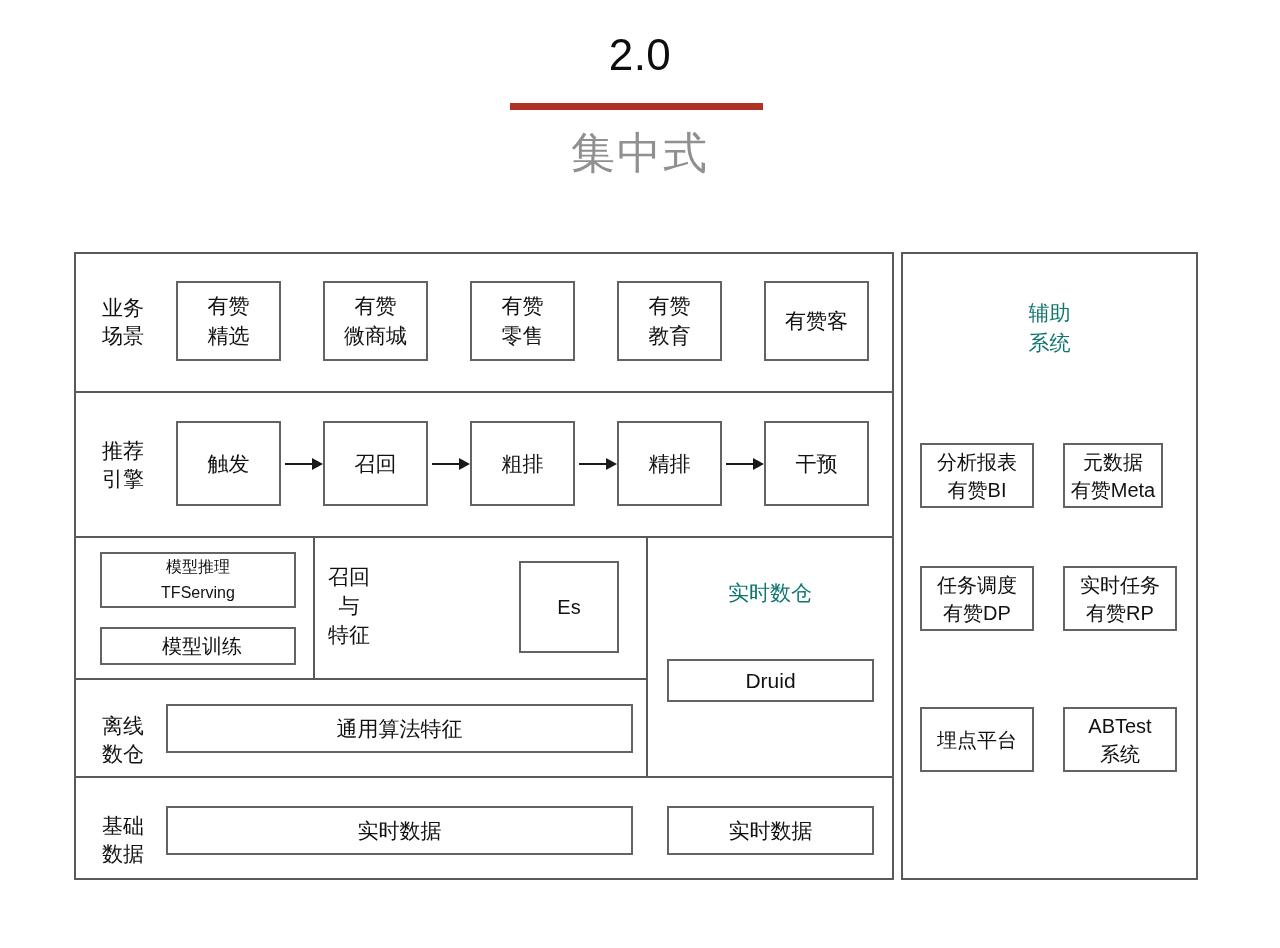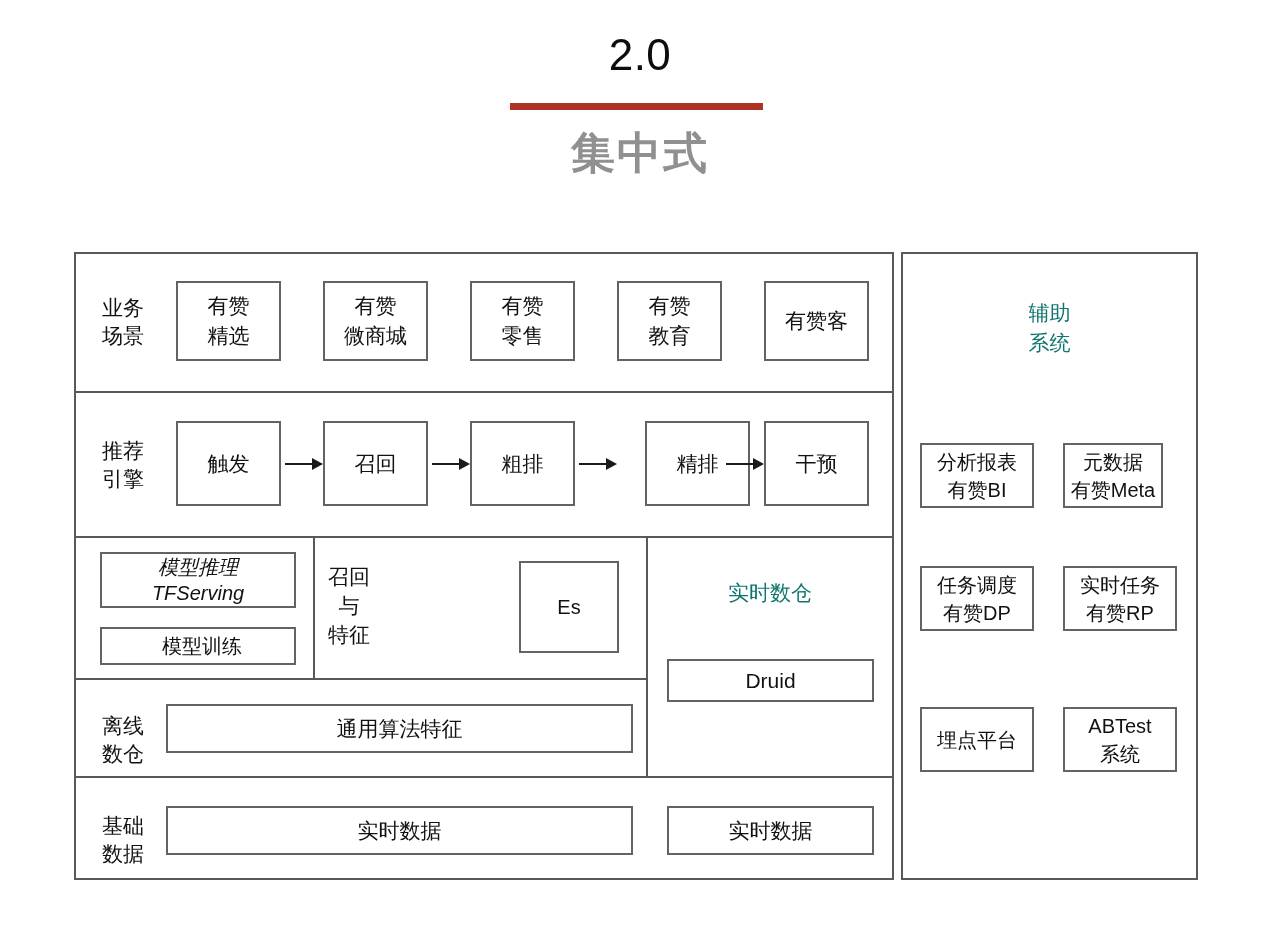--- a/index.html
+++ b/index.html
@@ -45,21 +45,21 @@
     background: #b03224;
   }
   #slide-subtitle {
     position: absolute;
     left: 0;
     top: 123px;
     width: 1280px;
     text-align: center;
     font-family: "Liberation Serif", "DejaVu Serif", serif;
     font-size: 44px;
-    font-weight: 700;
+    font-weight: 400;
     color: #909090;
     line-height: 62px;
     letter-spacing: 2px;
   }
 
   
   #diagram {
     position: absolute;
     left: 0;
     top: 0;
@@ -189,29 +189,29 @@
     <div class="shaft" style="width:27px;"></div>
     <div class="head" style="left:27px;"></div>
   </div>
 
   <div class="node" style="left:470px; top:421px; width:105px; height:85px;">粗排</div>
   <div class="arrow" style="left:579px; top:458px; width:38px;">
     <div class="shaft" style="width:27px;"></div>
     <div class="head" style="left:27px;"></div>
   </div>
 
-  <div class="node" style="left:645px; top:421px; width:105px; height:85px;">精排</div>
+  <div class="node" style="left:617px; top:421px; width:105px; height:85px;">精排</div>
   <div class="arrow" style="left:726px; top:458px; width:38px;">
     <div class="shaft" style="width:27px;"></div>
     <div class="head" style="left:27px;"></div>
   </div>
 
   <div class="node" style="left:764px; top:421px; width:105px; height:85px;">干预</div>
 
-  <div class="node" style="left:100px; top:552px; width:196px; height:56px; line-height:26px; font-size:20px;font-style:italic;">模型推理
+  <div class="node" style="left:100px; top:552px; width:196px; height:56px; line-height:26px; font-size:16px;">模型推理
 TFServing</div>
   <div class="node" style="left:100px; top:627px; width:196px; height:38px; font-size:20px;padding-left:8px;">模型训练</div>
 
   <div class="row-label" style="left:325px; top:562px; width:48px; line-height:29px;">召回
 与
 特征</div>
   <div class="node" style="left:519px; top:561px; width:100px; height:92px; font-size:20px;">Es</div>
 
   <div class="panel-heading" style="left:646px; top:578px; width:248px;">实时数仓</div>
   <div class="node" style="left:667px; top:659px; width:207px; height:43px; font-size:21px;">Druid</div>

